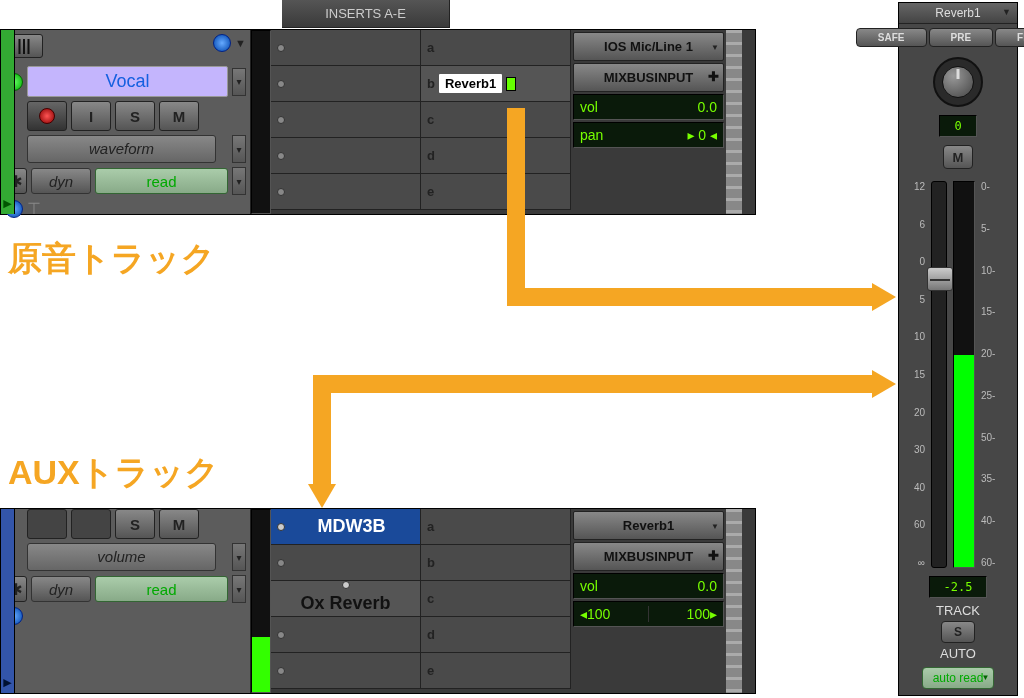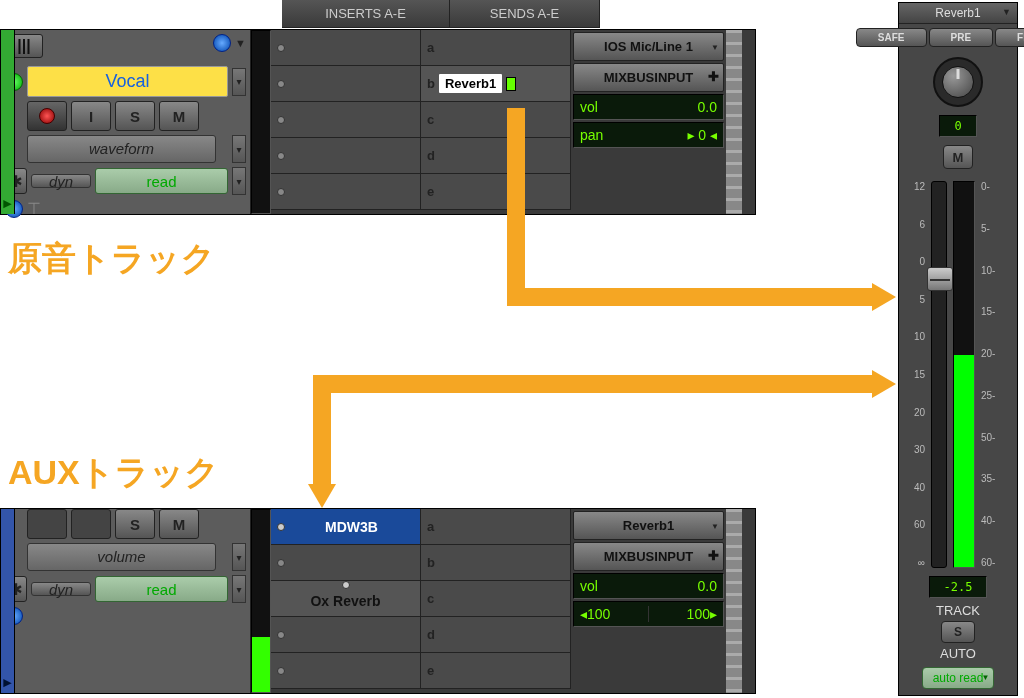--- a/index.html
+++ b/index.html
@@ -6,46 +6,46 @@
   body { background: #fff; width: 1024px; height: 698px; position: relative; overflow: hidden; }
 
   
   .track-panel { position: absolute; display: flex; border: 1px solid #000; background: #3a3a3a; }
   .col-headers { position: absolute; display: flex; }
   .hdr { background: linear-gradient(#555,#3a3a3a); color: #ccc; font-size: 13px; text-align: center; border-right: 1px solid #222; border-bottom: 1px solid #222; padding: 6px 0; }
   .track-left { width: 250px; background: #5c5c5c; border-right: 1px solid #222; }
   .track-name-row { display:flex; align-items:center; padding:4px; gap:4px; }
   .disclose { width:18px; height:18px; background: radial-gradient(circle,#3cf,#06a); border-radius:50%; border:1px solid #048; }
   .disclose-g { width:18px; height:18px; background: radial-gradient(circle,#6f6,#0a0); border-radius:50%; border:1px solid #060; }
-  .track-name { flex:1; background:#fde047; color:#1560e0; font-size:18px; text-align:center; padding:4px 0; border:1px solid #999; border-radius:2px; }
+  .track-name { flex:1; background:#c4b5fd; color:#1560e0; font-size:18px; text-align:center; padding:4px 0; border:1px solid #999; border-radius:2px; }
   .dd-tri { width:14px; height:28px; background:linear-gradient(#777,#555); border:1px solid #333; display:flex; align-items:center; justify-content:center; }
   .dd-tri:after { content:"▾"; color:#222; font-size:10px; }
   .btn-row { display:flex; gap:4px; padding:0 4px 4px 26px; }
   .sq-btn { width:40px; height:30px; background:linear-gradient(#888,#555); border:1px solid #222; border-radius:3px; color:#222; font-weight:bold; font-size:15px; display:flex; align-items:center; justify-content:center; }
   .sq-btn.rec { background:linear-gradient(#666,#333); }
   .sq-btn.rec:after{content:"";width:14px;height:14px;background:radial-gradient(circle,#f55,#800);border-radius:50%;border:1px solid #400;}
   .sel-row { display:flex; padding:0 4px 4px 26px; gap:16px; }
   .sel { flex:1; background:linear-gradient(#888,#666); border:1px solid #333; border-radius:3px; color:#222; font-style:italic; font-size:15px; text-align:center; padding:4px 0; }
   .dyn-row { display:flex; padding:0 4px 4px 4px; gap:4px; align-items:center;}
   .star-btn{width:22px;height:26px;background:linear-gradient(#888,#555);border:1px solid #222;border-radius:3px;display:flex;align-items:center;justify-content:center;font-size:16px;color:#222;}
-  .dyn-b{width:60px;height:14px;background:linear-gradient(#888,#555);border:1px solid #333;border-radius:3px;color:#222;font-style:italic;font-size:15px;display:flex;align-items:center;justify-content:center;}
+  .dyn-b{width:60px;height:26px;background:linear-gradient(#888,#555);border:1px solid #333;border-radius:3px;color:#222;font-style:italic;font-size:15px;display:flex;align-items:center;justify-content:center;}
   .read-b{flex:1;height:26px;background:linear-gradient(#aca,#8a8);border:1px solid #363;border-radius:3px;color:#0a0;font-size:15px;display:flex;align-items:center;justify-content:center;}
   .bot-row{display:flex;padding:0 4px 4px 4px;gap:4px;align-items:center;}
   .play-col{width:14px;background:#3a3;display:flex;align-items:flex-end;justify-content:center;border-right:1px solid #000;}
   .play-col span{color:#050;font-size:11px;padding-bottom:4px;}
   .meter-slim{width:20px;background:#111;border:1px inset #000;}
 
   .slot-col { display:flex; flex-direction:column; }
   .slot { height:36px; border-bottom:1px solid #222; border-right:1px solid #222; background:#4a4a4a; display:flex; align-items:center; padding:0 6px; gap:4px;}
   .slot .dot{width:8px;height:8px;background:#888;border-radius:50%;border:1px solid #333;}
   .slot-active{background:#1a4a9a;}
   .slot-label{color:#222;font-size:13px;font-weight:bold;}
   .send-assign{background:#fff;color:#000;padding:2px 6px;font-size:13px;font-weight:bold;border-radius:1px;}
   .send-led{width:10px;height:14px;background:#6f0;border:1px solid #000;}
-  .ins-name{flex:1;color:#fff;font-size:14px;font-weight:bold;text-align:center;}
+  .ins-name{flex:1;color:#fff;font-size:18px;font-weight:bold;text-align:center;}
 
   .io-col{width:155px;display:flex;flex-direction:column;gap:2px;padding:2px;background:#3a3a3a;}
   .io-btn{background:linear-gradient(#888,#555);border:1px solid #222;border-radius:2px;color:#111;font-size:13px;font-weight:bold;text-align:center;padding:6px 2px;position:relative;}
   .io-btn .tri{position:absolute;right:4px;top:50%;transform:translateY(-50%);font-size:8px;color:#222;}
   .lcd{background:#0a1a0a;border:1px inset #000;color:#7f0;font-family:monospace;font-size:14px;padding:4px 6px;display:flex;justify-content:space-between;}
   .ruler{width:16px;background:repeating-linear-gradient(#aaa 0 3px,#888 3px 12px);}
 
   
   .anno{position:absolute;color:#f5a623;font-size:34px;font-weight:bold;}
   .arrow{position:absolute;}
@@ -76,21 +76,20 @@
   .sbtn{ width:34px;height:22px;background:linear-gradient(#888,#555);border:1px solid #222;border-radius:4px;color:#222;font-weight:bold;font-size:12px;display:flex;align-items:center;justify-content:center;}
   .auto-read{background:linear-gradient(#aca,#8a8);border:1px solid #363;border-radius:4px;color:#0a0;font-size:12px;padding:3px 10px;margin:3px 0 6px;position:relative;}
   .auto-read .tri{position:absolute;right:4px;top:5px;font-size:8px;color:#060;}
   .strip{position:absolute;left:0;top:0;bottom:0;width:14px;display:flex;flex-direction:column;}
 </style>
 </head>
 <body>
 
 <div class="col-headers" style="left:282px; top:0;">
   <div class="hdr" style="width:168px;">INSERTS A-E</div>
-  <div class="hdr" style="width:150px;">SENDS A-E</div>
 </div>
 
 <div class="track-panel" style="left:0; top:29px; width:756px; height:186px;">
   <div class="strip">
     <div class="play-col" style="flex:1;">
         <span>▶</span>
       </div>
   </div>
   <div class="track-left" style="display:flex; flex-direction:column;">
     <div style="display:flex; gap:4px; padding:4px;">

